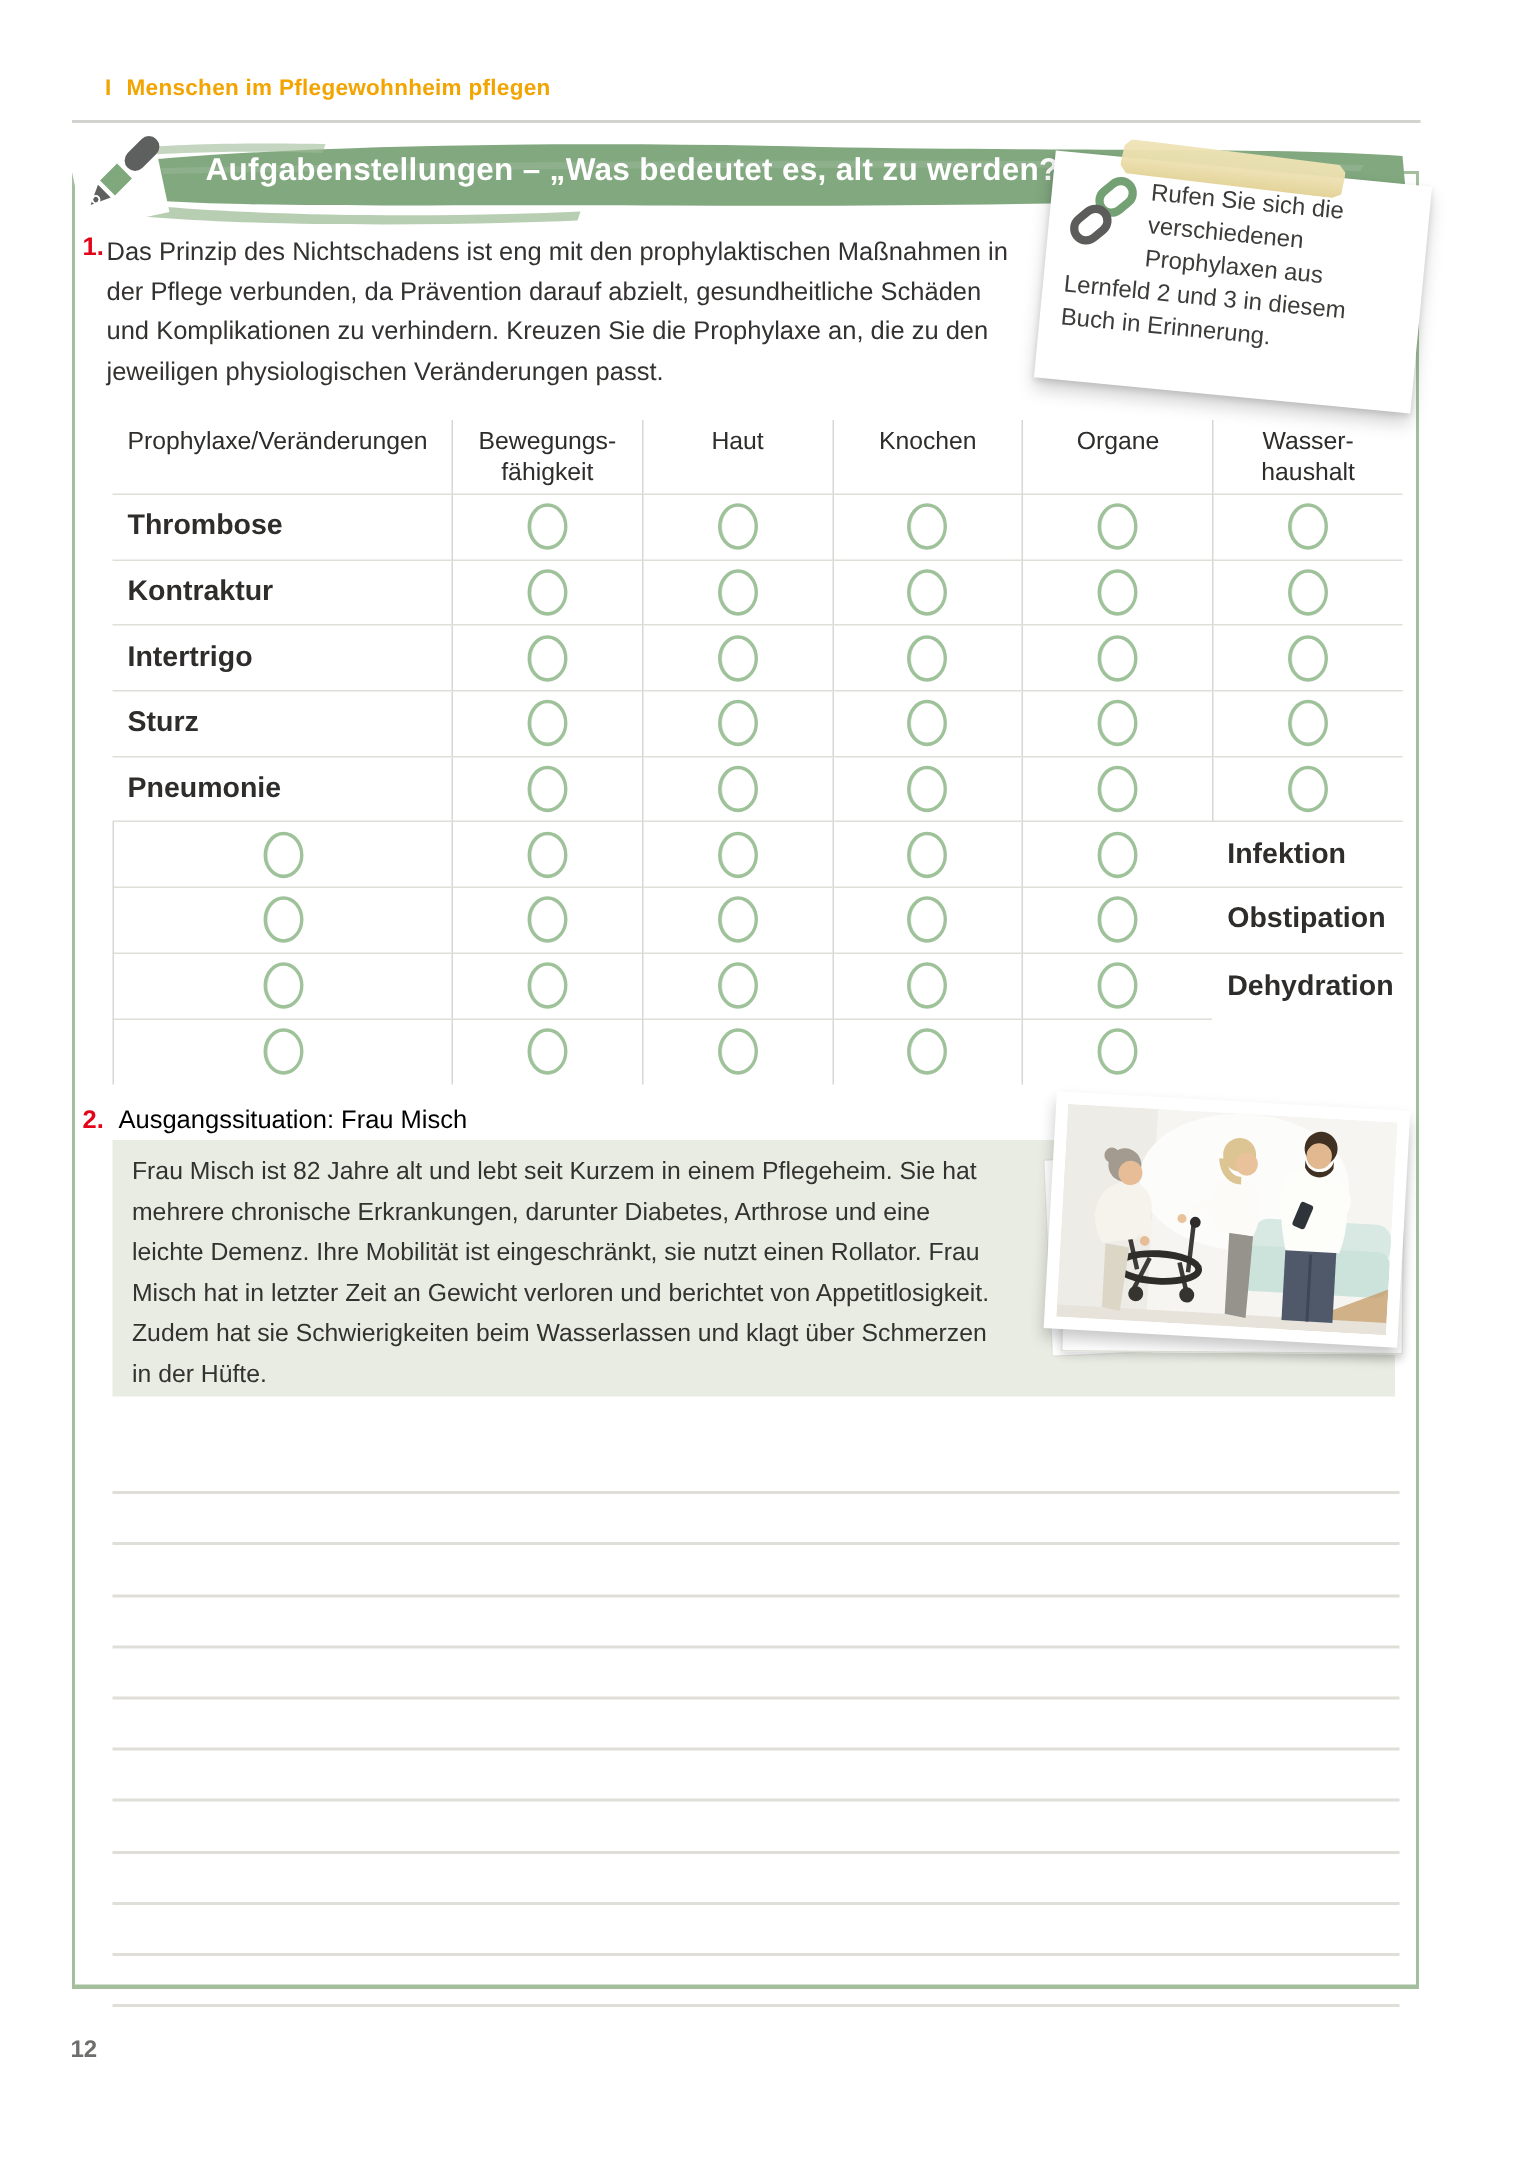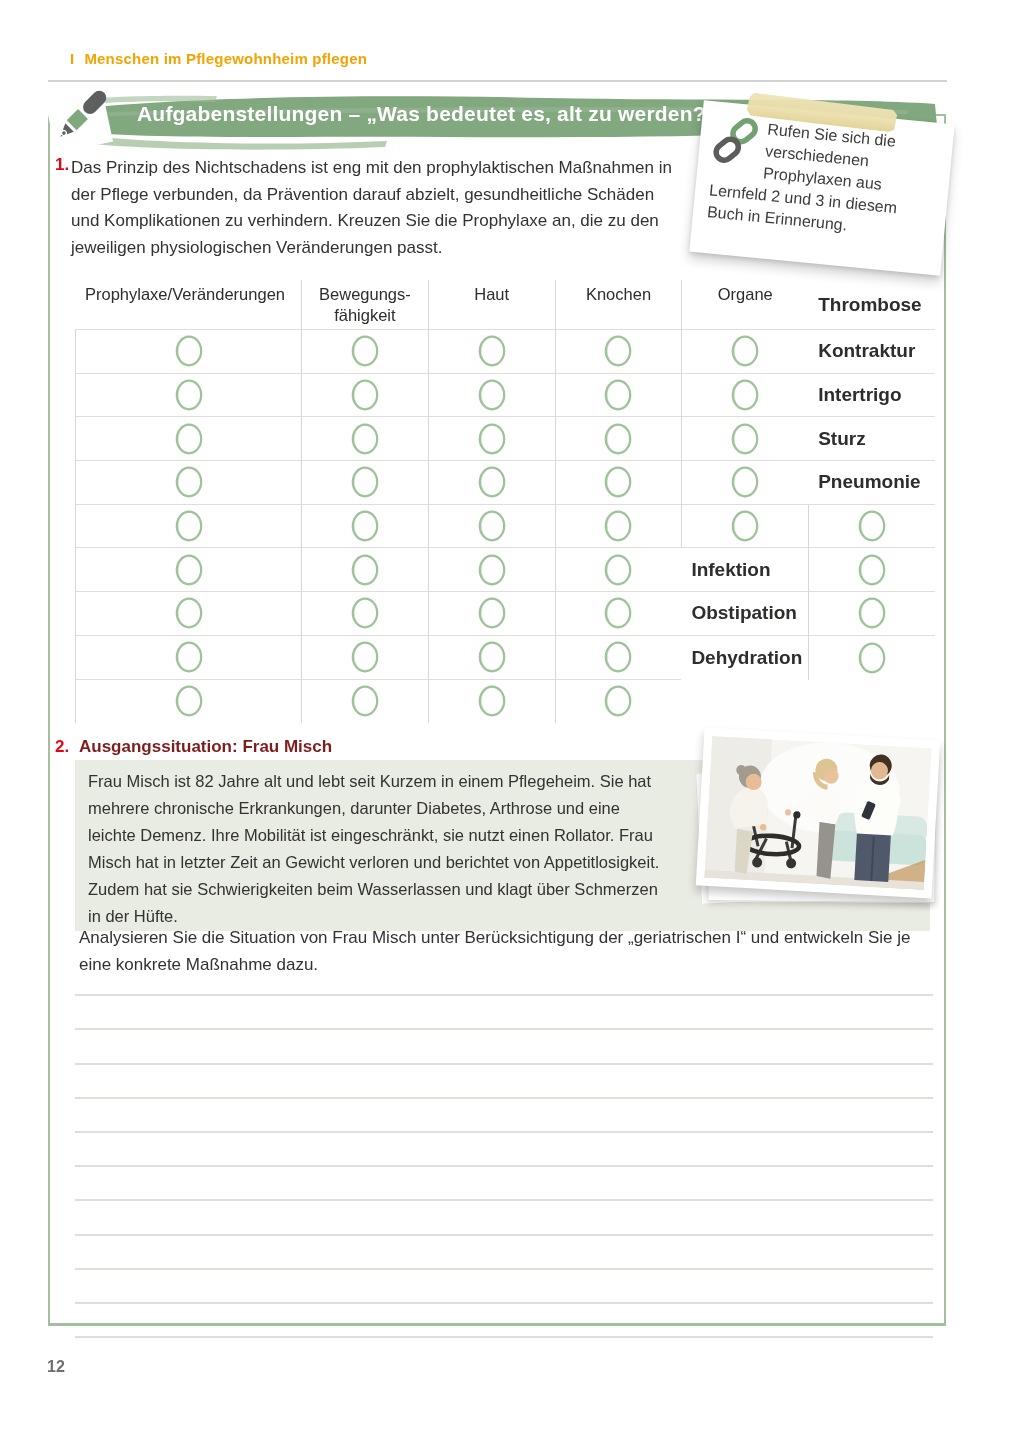--- a/index.html
+++ b/index.html
@@ -37,21 +37,21 @@
   .th.c0{text-align:left;padding-left:10px;}
   .cell{display:flex;align-items:center;justify-content:center;box-sizing:border-box;}
   .lbl{justify-content:flex-start;padding-left:10px;font-size:19px;font-weight:bold;color:#2e2d2b;}
   .ptable > div{border-bottom:1.5px solid var(--line-gray);box-sizing:border-box;}
   .ptable > div:nth-last-child(-n+6){border-bottom:none;}
   .ptable > div.vline{border-left:1.5px solid #d7d7d3;}
   .circ{width:30px;height:34px;display:block;}
 
   
   .t2num{left:55px;top:737px;}
-  .t2title{left:79px;top:737px;font-size:17px;font-weight:bold;color:#7f1d1d;}
+  .t2title{left:79px;top:737px;font-size:17px;font-weight:normal;color:#000000;}
   .casebox{left:75px;top:760px;width:855px;height:171px;background:var(--box-bg);}
   .casetext{left:13px;top:8px;width:580px;font-size:16.5px;line-height:27px;color:var(--text-dark);position:absolute;}
 
   
   .photostack{left:698px;top:734px;width:242px;height:176px;}
   .card{position:absolute;background:#ffffff;border:1px solid #e2e2dc;}
   .card.c2{left:10px;top:20px;width:226px;height:146px;transform:rotate(.5deg);box-shadow:0 3px 6px rgba(0,0,0,.15);}
   .card.c3{left:0px;top:34px;width:220px;height:130px;transform:rotate(-2.5deg);}
   .polaroid{position:absolute;left:2px;top:0px;width:236px;height:158px;background:#ffffff;transform:rotate(3.2deg);box-shadow:0 6px 10px rgba(0,0,0,.22);padding:8px;box-sizing:border-box;}
   .polaroid svg{width:100%;height:100%;display:block;}
@@ -118,20 +118,22 @@
   </div>
   <div class="abs tape"></div>
 
   <div class="abs ptable">
     <div class="th c0">Prophylaxe/Veränderungen</div>
     <div class="th vline">Bewegungs-
 fähigkeit</div>
     <div class="th vline">Haut</div>
     <div class="th vline">Knochen</div>
     <div class="th vline">Organe</div>
+    <div class="th vline">Wasser-
+haushalt</div>
 
     <div class="cell lbl">Thrombose</div>
     <div class="cell vline">
         <svg class="circ">
           <use href="#circsym"></use>
         </svg>
       </div>
     <div class="cell vline">
         <svg class="circ">
           <use href="#circsym"></use>
@@ -422,21 +424,20 @@
         <path d="M184,46 C191,52 189,60 182,64" stroke="#fdfdfa" stroke-width="7" fill="none" stroke-linecap="round"></path>
         <path d="M150,52 C148,60 152,66 160,68" stroke="#fdfdfa" stroke-width="7" fill="none" stroke-linecap="round"></path>
         <rect x="156" y="56" width="9" height="17" rx="2" fill="#2f343a" transform="rotate(20 160 64)"></rect>
         <circle cx="170" cy="20" r="11" fill="#413122"></circle>
         <circle cx="169" cy="25" r="8.5" fill="#e2b890"></circle>
         <path d="M160,28 C162,38 177,38 179,28 L179,33 C175,41 164,41 160,33 Z" fill="#413122"></path>
       </svg>
     </div>
   </div>
 
-  <div class="abs instruction">Analysieren Sie die Situation von Frau Misch unter Berücksichtigung der „geriatrischen I“ und entwickeln Sie je eine konkrete Maßnahme dazu.</div>
 
   <div class="abs lines">
     <div class="wline"></div>
     <div class="wline"></div>
     <div class="wline"></div>
     <div class="wline"></div>
     <div class="wline"></div>
     <div class="wline"></div>
     <div class="wline"></div>
     <div class="wline"></div>

